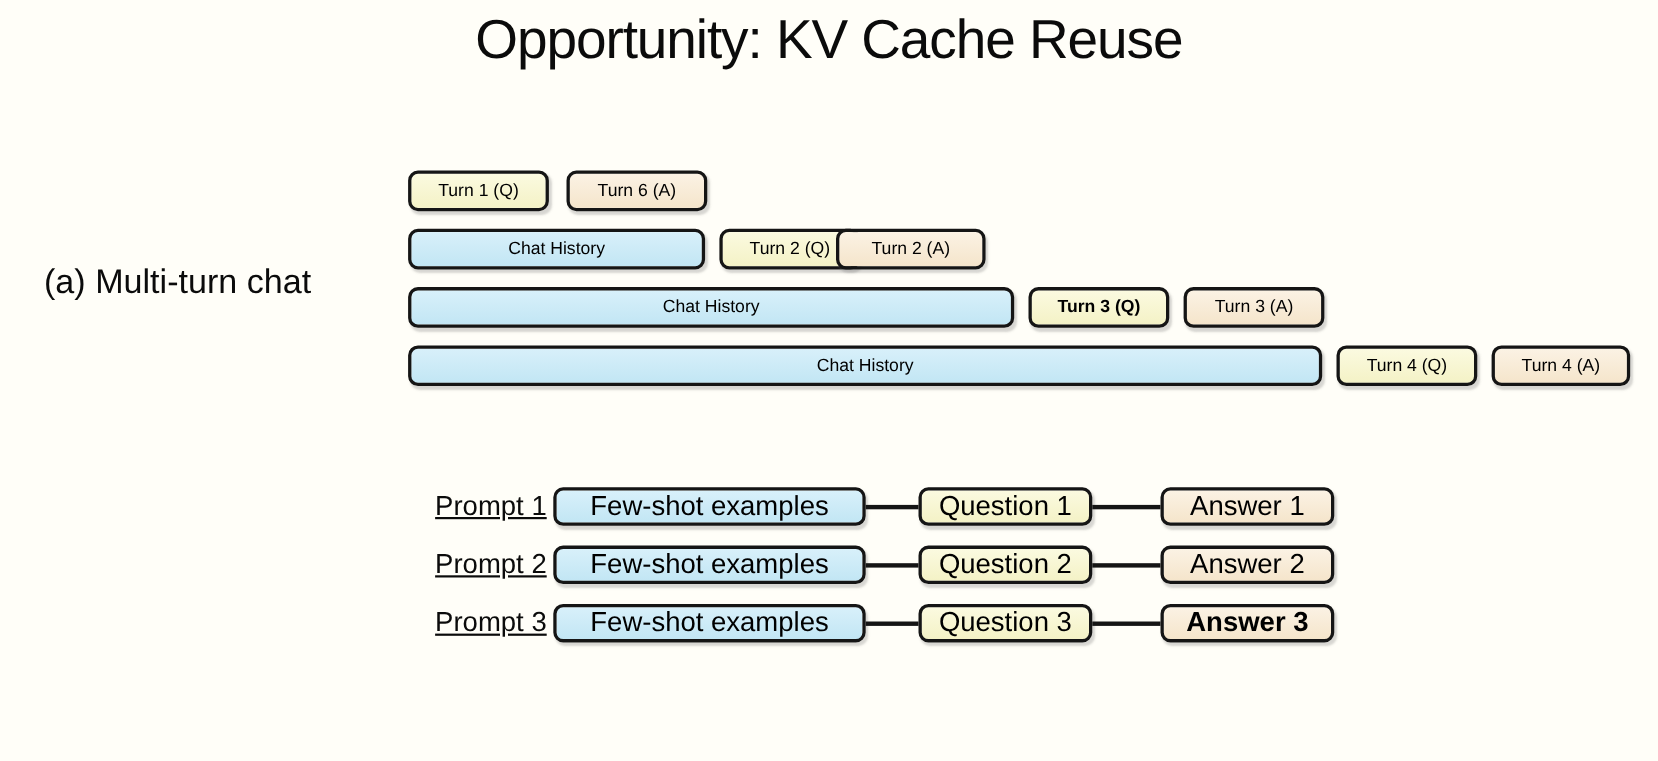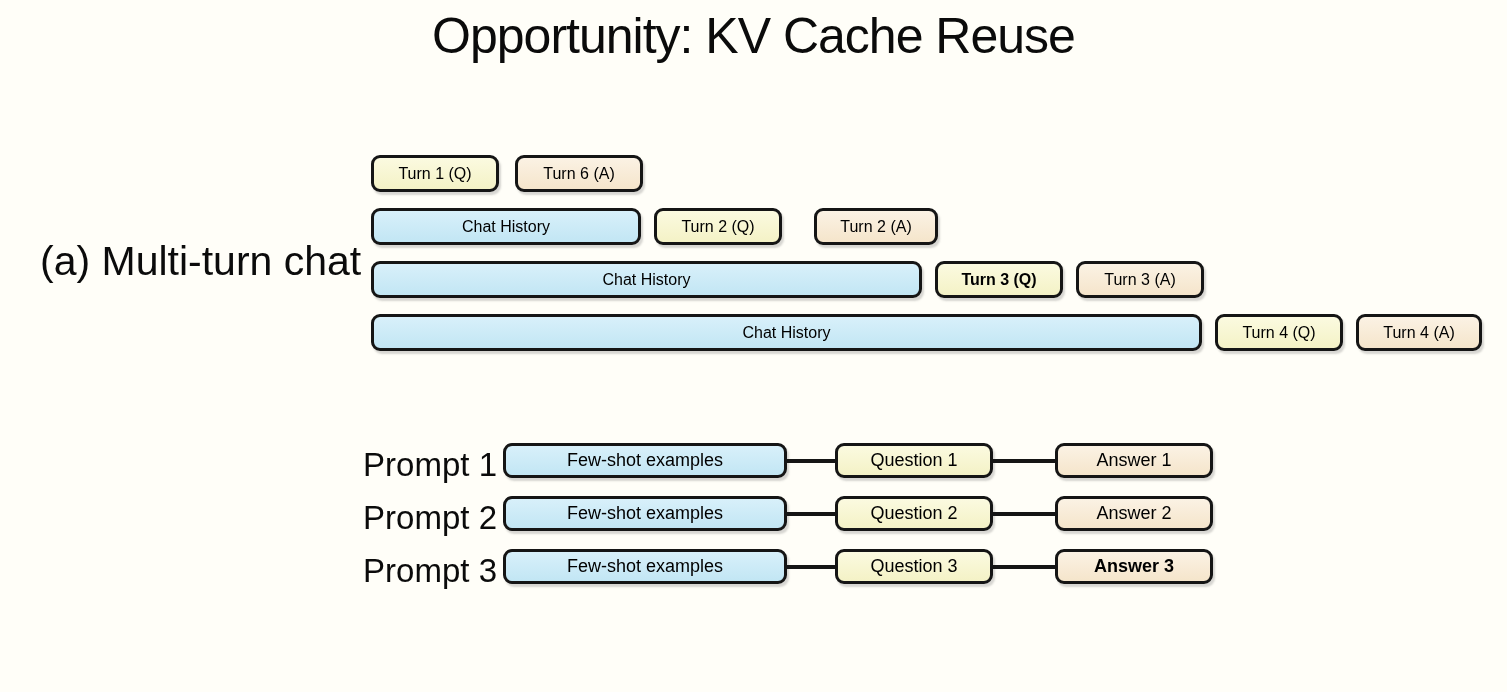--- a/index.html
+++ b/index.html
@@ -19,21 +19,21 @@
     width: 100%;
     text-align: center;
     font-size: 50px;
     font-weight: 400;
     letter-spacing: -1px;
     line-height: 1.15;
     color: #0b0b0b;
   }
   .section-label {
     position: absolute;
-    font-size: 41px;
+    font-size: 31px;
     font-weight: 400;
     white-space: nowrap;
     color: #0b0b0b;
   }
   #section-a-label { left: 40px; top: 238px; }
   #section-b-label { left: 25px; top: 499px; }
   .box {
     position: absolute;
     box-sizing: border-box;
     border: 3px solid #151515;
@@ -41,46 +41,47 @@
     display: flex;
     align-items: center;
     justify-content: center;
     font-size: 16px;
     white-space: nowrap;
     box-shadow: 2px 3px 2px rgba(110,110,110,0.28);
   }
   .box.question { background: linear-gradient(180deg, #fbfae0 0%, #f4f2c6 100%); }
   .box.answer   { background: linear-gradient(180deg, #fbf2e4 0%, #f5e5cb 100%); }
   .box.history  { background: linear-gradient(180deg, #d8f0fa 0%, #c2e6f4 100%); }
-  .box.b-row { font-size: 18px; }
+  .box.b-row { font-size: 25px; }
   .prompt-label {
     position: absolute;
-    font-size: 33px;
+    font-size: 25px;
     text-align: right;
     white-space: nowrap;
     color: #0b0b0b;
+    text-decoration: underline;
   }
   .connector {
     position: absolute;
     height: 4px;
     background: #151515;
   }
 </style>
 </head>
 <body>
 
 <div class="slide">
   <div class="title">Opportunity: KV Cache Reuse</div>
   <div class="section-label" id="section-a-label">(a) Multi-turn chat</div>
   <div id="section-a-diagram">
       <div class="box question" style="left: 371px; top: 155px; width: 128px; height: 37px;">Turn 1 (Q)</div>
       <div class="box answer" style="left: 515px; top: 155px; width: 128px; height: 37px;">Turn 6 (A)</div>
       <div class="box history" style="left: 371px; top: 208px; width: 270px; height: 37px;">Chat History</div>
       <div class="box question" style="left: 654px; top: 208px; width: 128px; height: 37px;">Turn 2 (Q)</div>
-      <div class="box answer" style="left: 814px; top: 208px; width: 124px; height: 37px;">Turn 2 (A)</div>
+      <div class="box answer" style="left: 760px; top: 208px; width: 136px; height: 37px;">Turn 2 (A)</div>
       <div class="box history" style="left: 371px; top: 261px; width: 551px; height: 37px;">Chat History</div>
       <div class="box question" style="left: 935px; top: 261px; width: 128px; height: 37px; font-weight: bold;">Turn 3 (Q)</div>
       <div class="box answer" style="left: 1076px; top: 261px; width: 128px; height: 37px;">Turn 3 (A)</div>
       <div class="box history" style="left: 371px; top: 314px; width: 831px; height: 37px;">Chat History</div>
       <div class="box question" style="left: 1215px; top: 314px; width: 128px; height: 37px;">Turn 4 (Q)</div>
       <div class="box answer" style="left: 1356px; top: 314px; width: 126px; height: 37px;">Turn 4 (A)</div>
     </div>
   <div id="section-b-diagram">
       <div class="prompt-label" style="left: 360px; width: 137px; top: 445.5px;">Prompt 1</div>
       <div class="box b-row history" style="left: 503px; top: 443px; width: 284px; height: 35px;">Few-shot examples</div>

